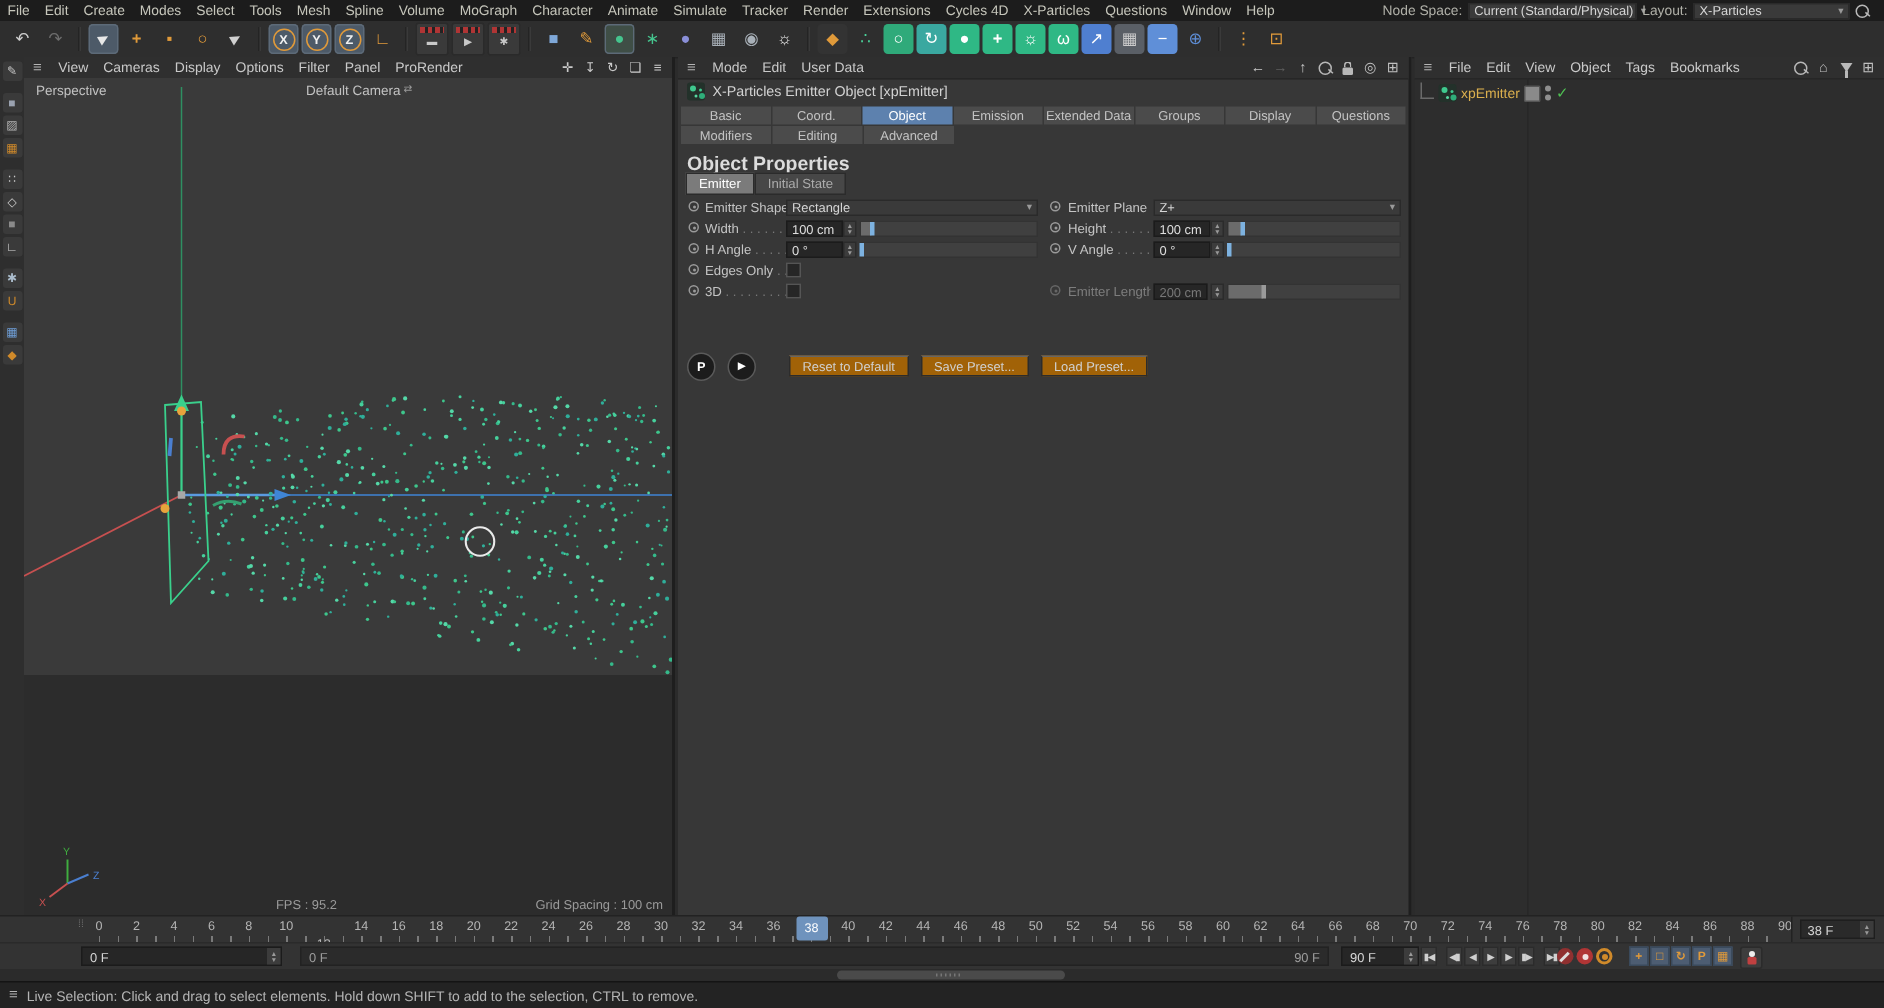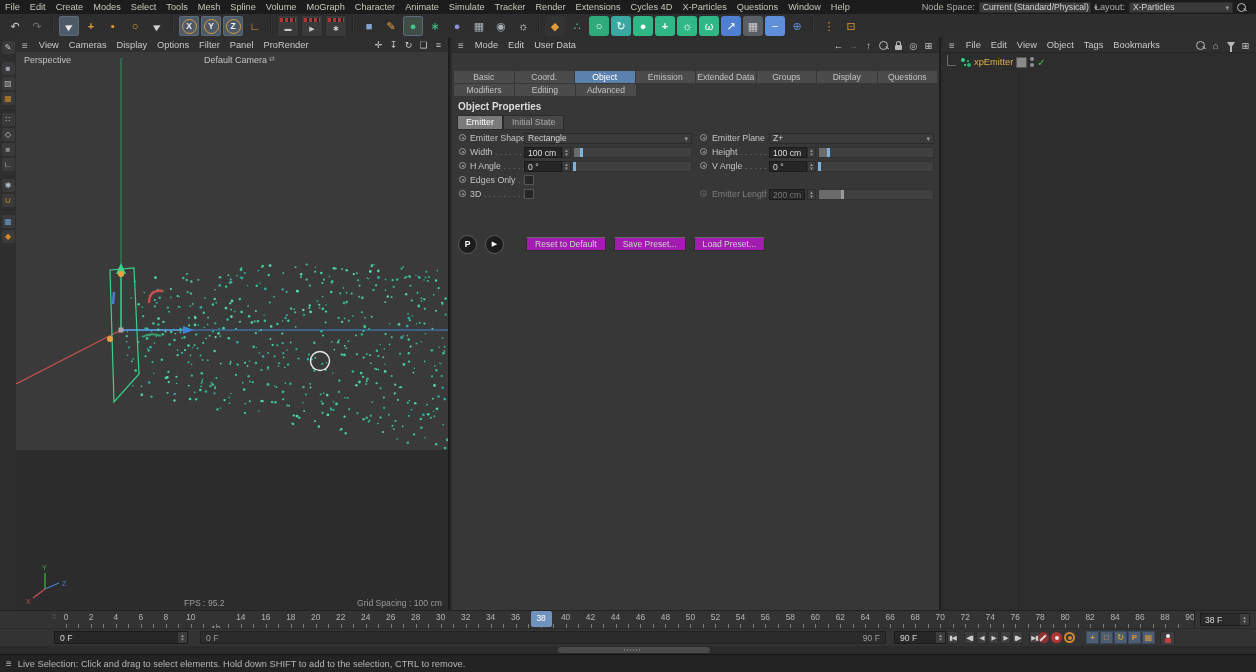--- a/index.html
+++ b/index.html
@@ -66,21 +66,21 @@
               gap:5px;padding-left:6px;color:#d2d2d2;font-size:9.5px;}
   .xpicon{width:12px;height:12px;border-radius:2px;background:#23312a;position:relative;flex:0 0 auto;}
   .xpicon::before{content:"";position:absolute;left:2px;top:2px;width:4px;height:4px;border-radius:50%;
        background:#3fc98e;box-shadow:5px 1px 0 -1px #3fc98e,2px 5px 0 -1px #57d8a0,6px 5px 0 0 #2fae7a;}
   .tabrow{position:absolute;left:2px;height:12px;display:grid;gap:1px;}
   #tabs1{top:33px;right:2px;grid-template-columns:repeat(8,1fr);}
   #tabs2{top:46px;width:182px;grid-template-columns:repeat(3,1fr);}
   .tab{background:#4b4b4b;color:#c3c3c3;font-size:8.6px;text-align:center;line-height:12px;
        white-space:nowrap;overflow:hidden;}
   .tab.active{background:#5d81ae;color:#fff;}
-  #sect-title{position:absolute;left:6px;top:63px;font-weight:bold;color:#dcdcdc;font-size:10px;}
+  #sect-title{position:absolute;left:6px;top:63px;font-weight:bold;color:#dcdcdc;font-size:13px;}
   #subtabs{position:absolute;left:5px;top:77px;display:flex;}
   .subtab{height:13px;line-height:13px;font-size:8.8px;padding:0 8px;background:#474747;
           color:#ababab;border:1px solid #2b2b2b;}
   .subtab.active{background:#7b7b7b;color:#fff;}
   .prow{position:absolute;left:0;right:0;height:14px;}
   .pdot{position:absolute;top:3px;width:7px;height:7px;border:1px solid #9a9a9a;border-radius:50%;box-sizing:border-box;}
   .pdot::after{content:"";position:absolute;left:1.5px;top:1.5px;width:2px;height:2px;background:#9a9a9a;border-radius:50%;}
   .pdot.dim{border-color:#666;} .pdot.dim::after{background:#666;}
   .plbl{position:absolute;top:2px;color:#c4c4c4;font-size:8.8px;white-space:nowrap;overflow:hidden;height:11px;}
   .plbl::after{content:" . . . . . . . . . . .";color:#787878;}
@@ -94,21 +94,21 @@
   .slider{position:absolute;top:2px;height:11px;background:#404040;border:1px solid #333;box-sizing:border-box;}
   .slider .fill{height:100%;background:#6b6b6b;width:0;}
   .slider .thumb{position:absolute;top:0;width:3px;height:100%;background:#7db2e0;}
   .slider.dim .thumb{background:#9a9a9a;}
   .cb{position:absolute;top:2px;width:10px;height:10px;background:#262626;border:1px solid #555;box-sizing:border-box;}
   .cb.on{background:#e2e2e2;}
   .cb.on::after{content:"✓";position:absolute;left:1px;top:-2px;font-size:9px;color:#111;font-weight:bold;}
   #attr-btnrow{position:absolute;left:6px;top:196px;height:20px;display:flex;align-items:center;gap:8px;}
   .circbtn{width:17px;height:17px;border-radius:50%;background:#1c1c1c;border:1px solid #5a5a5a;
            display:flex;align-items:center;justify-content:center;color:#fff;font-size:8.5px;font-weight:bold;}
-  .pbtn{height:14px;line-height:13px;background:#a21caf;border:1px solid #2c2c2c;border-top-color:#666;
+  .pbtn{height:14px;line-height:13px;background:#a16207;border:1px solid #2c2c2c;border-top-color:#666;
         color:#d0d0d0;font-size:8.6px;padding:0 8px;white-space:nowrap;}
   .btn-gap{width:6px;}
   
   #om{position:absolute;left:943px;top:38px;width:313px;height:572px;background:#2d2d2d;box-sizing:border-box;}
   #om .phead{background:#2f2f2f;}
   #om-col-divider{position:absolute;left:75px;top:14px;bottom:0;width:1px;background:#272727;}
   #om-row{position:absolute;left:4px;top:17px;height:14px;display:flex;align-items:center;gap:3px;}
   .branch{width:8px;height:10px;border-left:1px solid #6a6a6a;border-bottom:1px solid #6a6a6a;margin-top:-4px;}
   #om-name{color:#dcb04e;font-size:9.3px;}
   .togglebox{width:9px;height:9px;background:#8a8a8a;border:1px solid #555;border-radius:1px;}
@@ -1038,20 +1038,24 @@
             <span class="shape-lock"></span>
           </div>
           <div class="nicon">
             <span class="tg" style="color: rgb(192, 192, 192);">◎</span>
           </div>
           <div class="nicon">
             <span class="tg" style="color: rgb(192, 192, 192);">⊞</span>
           </div>
         </div>
     </div>
+    <div id="attr-title">
+      <span class="xpicon"></span>
+      <span>X-Particles Emitter Object [xpEmitter]</span>
+    </div>
     <div class="tabrow" id="tabs1">
         <div class="tab">Basic</div>
         <div class="tab">Coord.</div>
         <div class="tab active">Object</div>
         <div class="tab">Emission</div>
         <div class="tab">Extended Data</div>
         <div class="tab">Groups</div>
         <div class="tab">Display</div>
         <div class="tab">Questions</div>
       </div>

